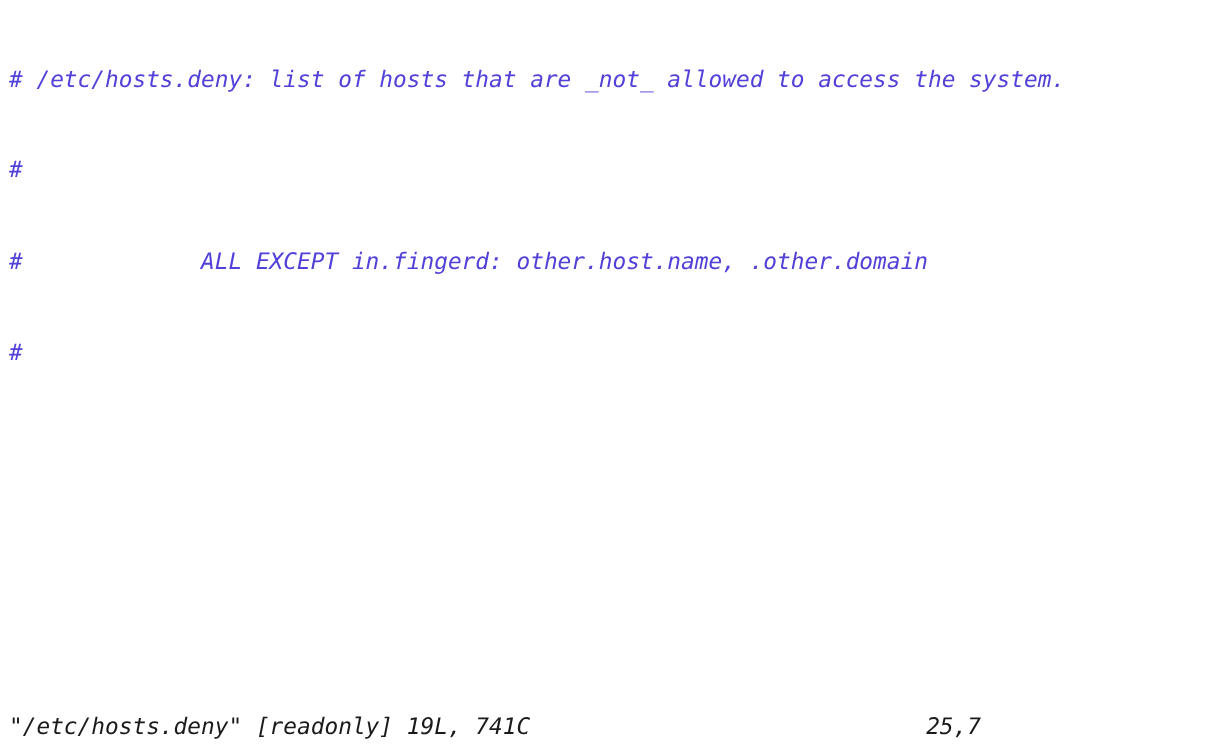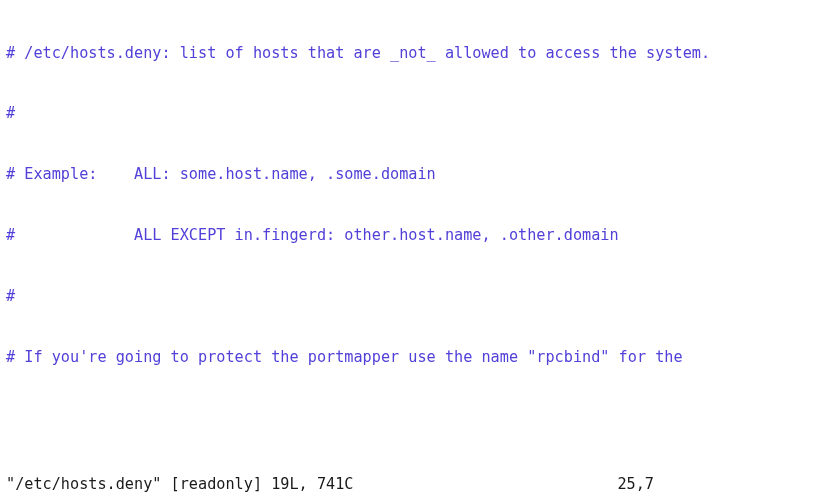--- a/index.html
+++ b/index.html
@@ -1,18 +1,19 @@
 <!DOCTYPE html>
 <html><head>
   <meta charset="utf-8">
   <style>
     * {
       margin: 0;
       padding: 0;
       box-sizing: border-box;
+      font-style: italic;
     }
     body {
       width: 820px;
       height: 500px;
       background: #ffffff;
       font-family: "Menlo", "Consolas", "Monaco", monospace;
       font-size: 15.2px;
       line-height: 20.3px;
       color: #5141d8;
       position: relative;
@@ -50,24 +51,22 @@
       right: 6px;
       margin-top: 28px;
     }
   </style>
 </head>
 <body>
 
 <div class="editor">
   <div class="line"># /etc/hosts.deny: list of hosts that are _not_ allowed to access the system.</div>
   <div class="line">#</div>
-  <div class="line"># Example:    ALL: some.host.name, .some.domain</div>
   <div class="line">#             ALL EXCEPT in.fingerd: other.host.name, .other.domain</div>
   <div class="line">#</div>
-  <div class="line"># If you're going to protect the portmapper use the name "rpcbind" for the</div>
   
   
   
   
   
   
   
   
   
   

